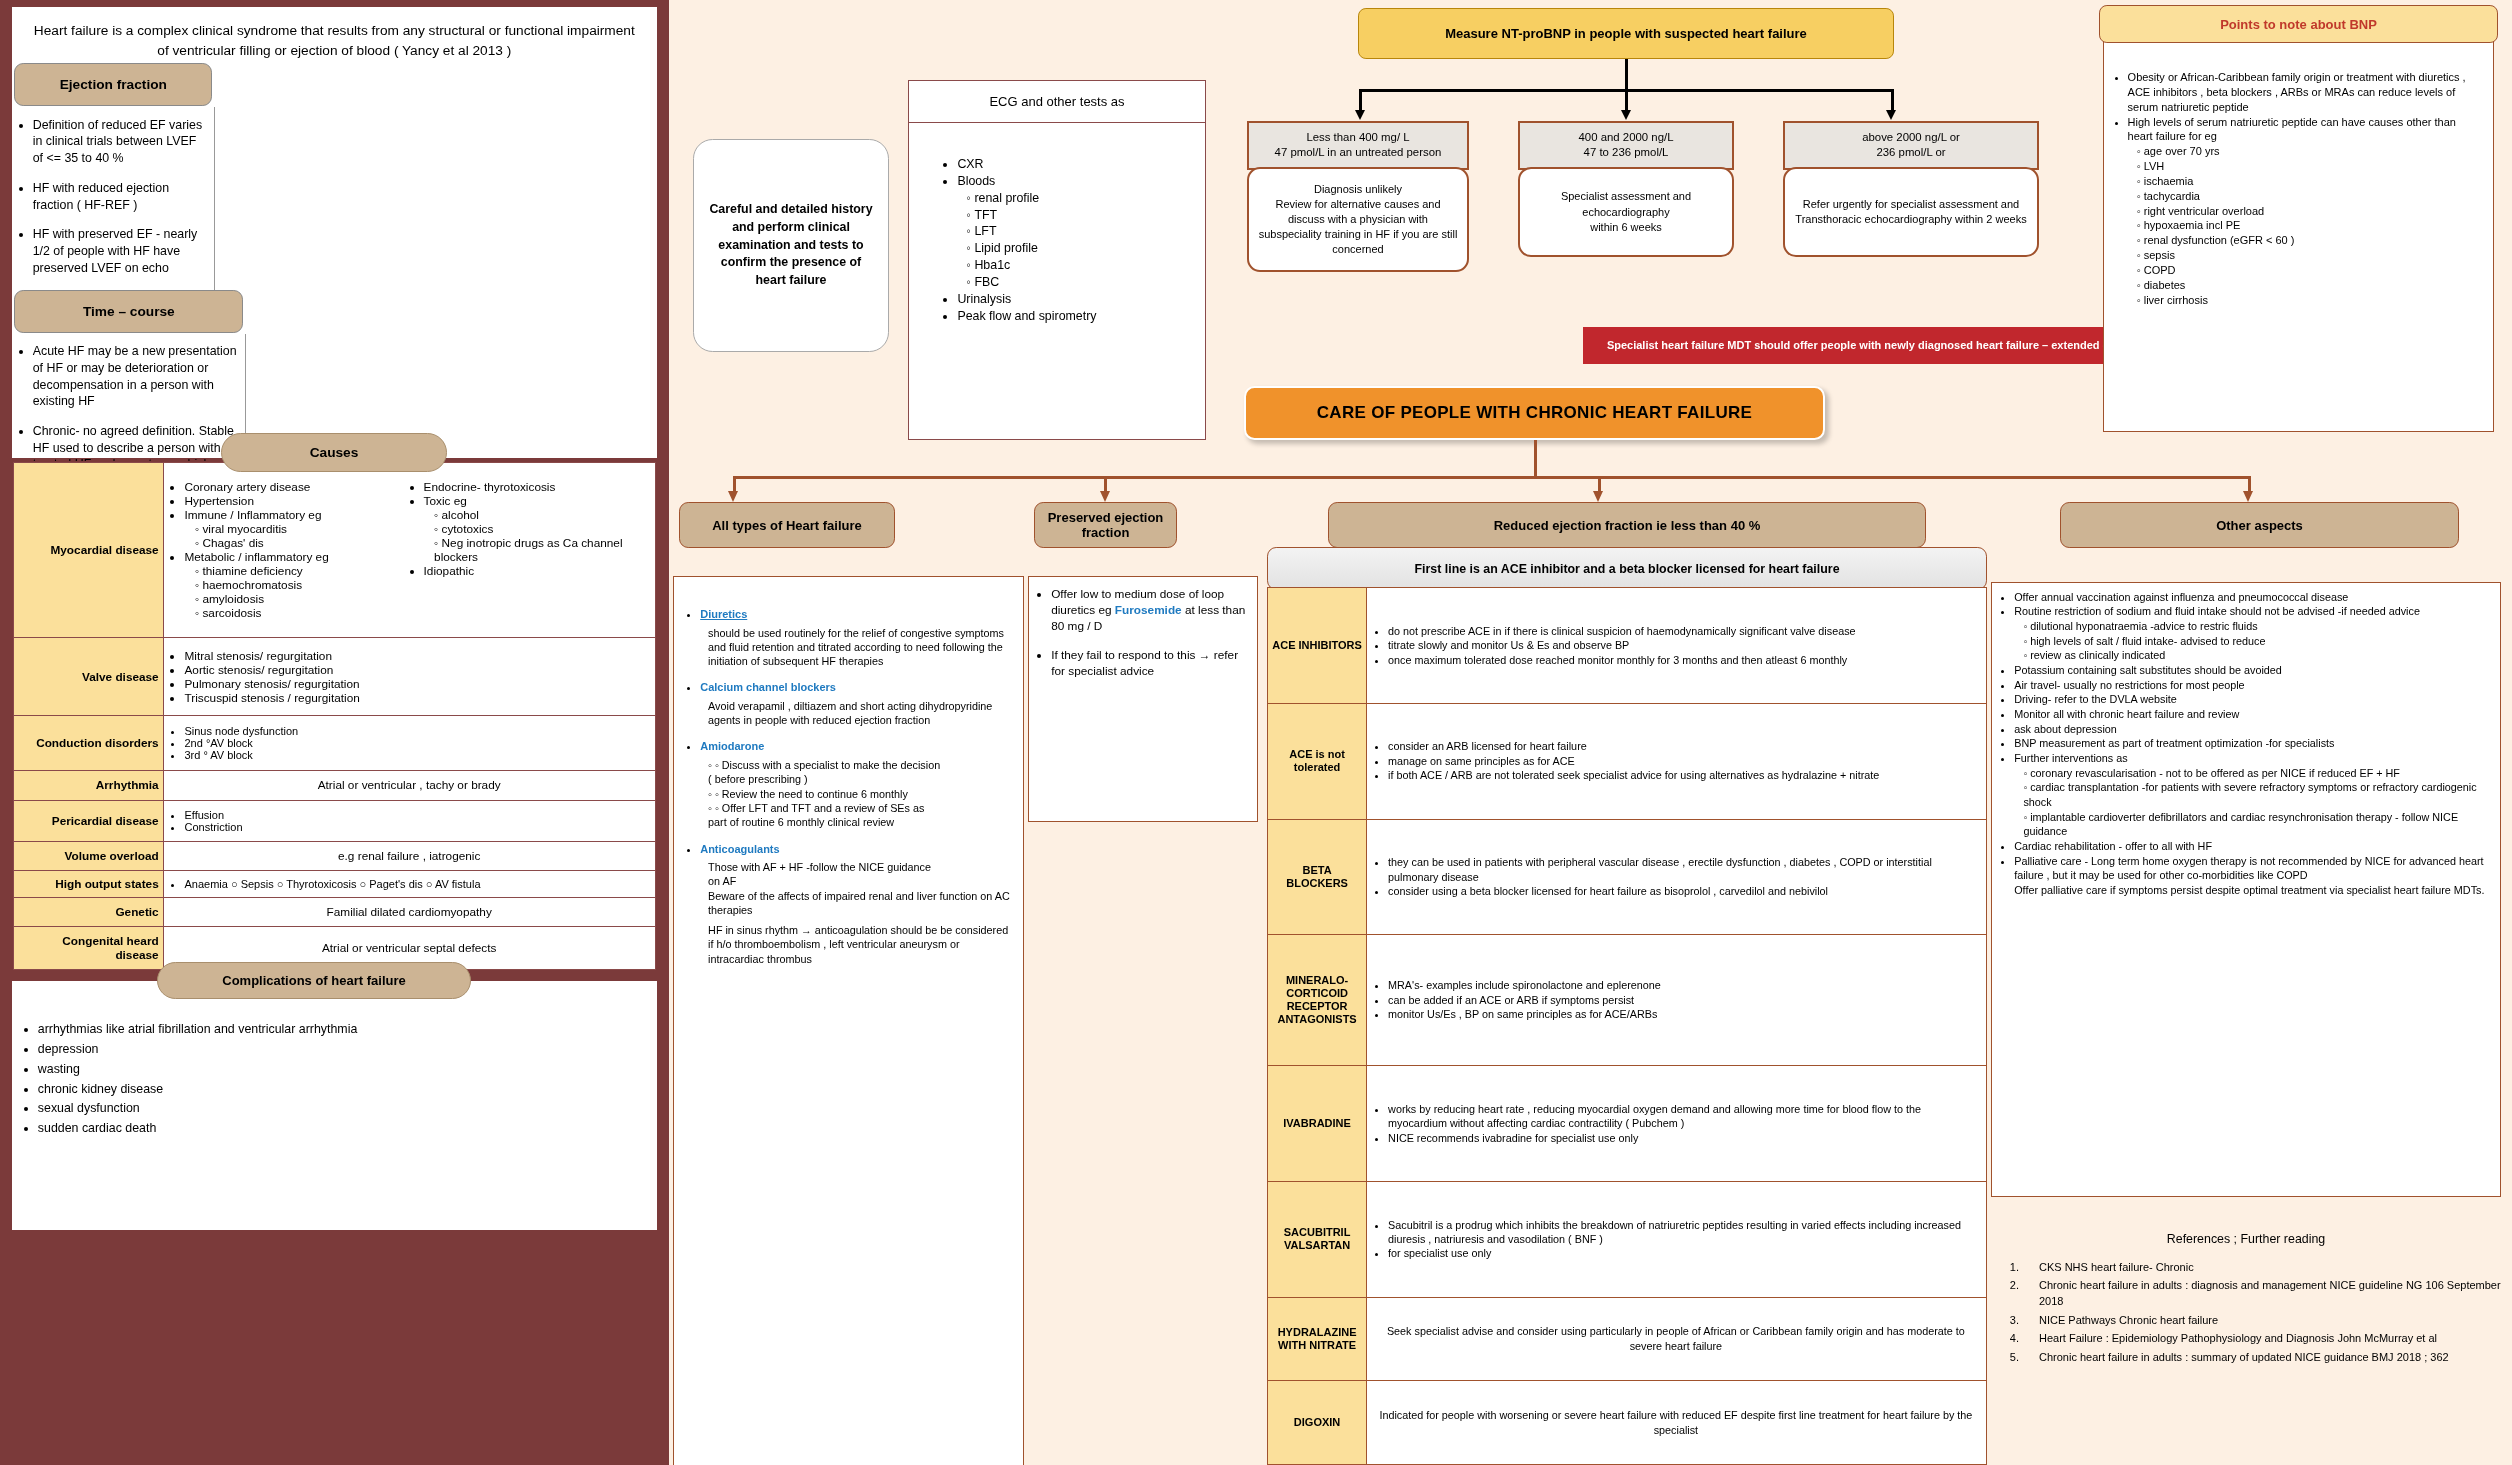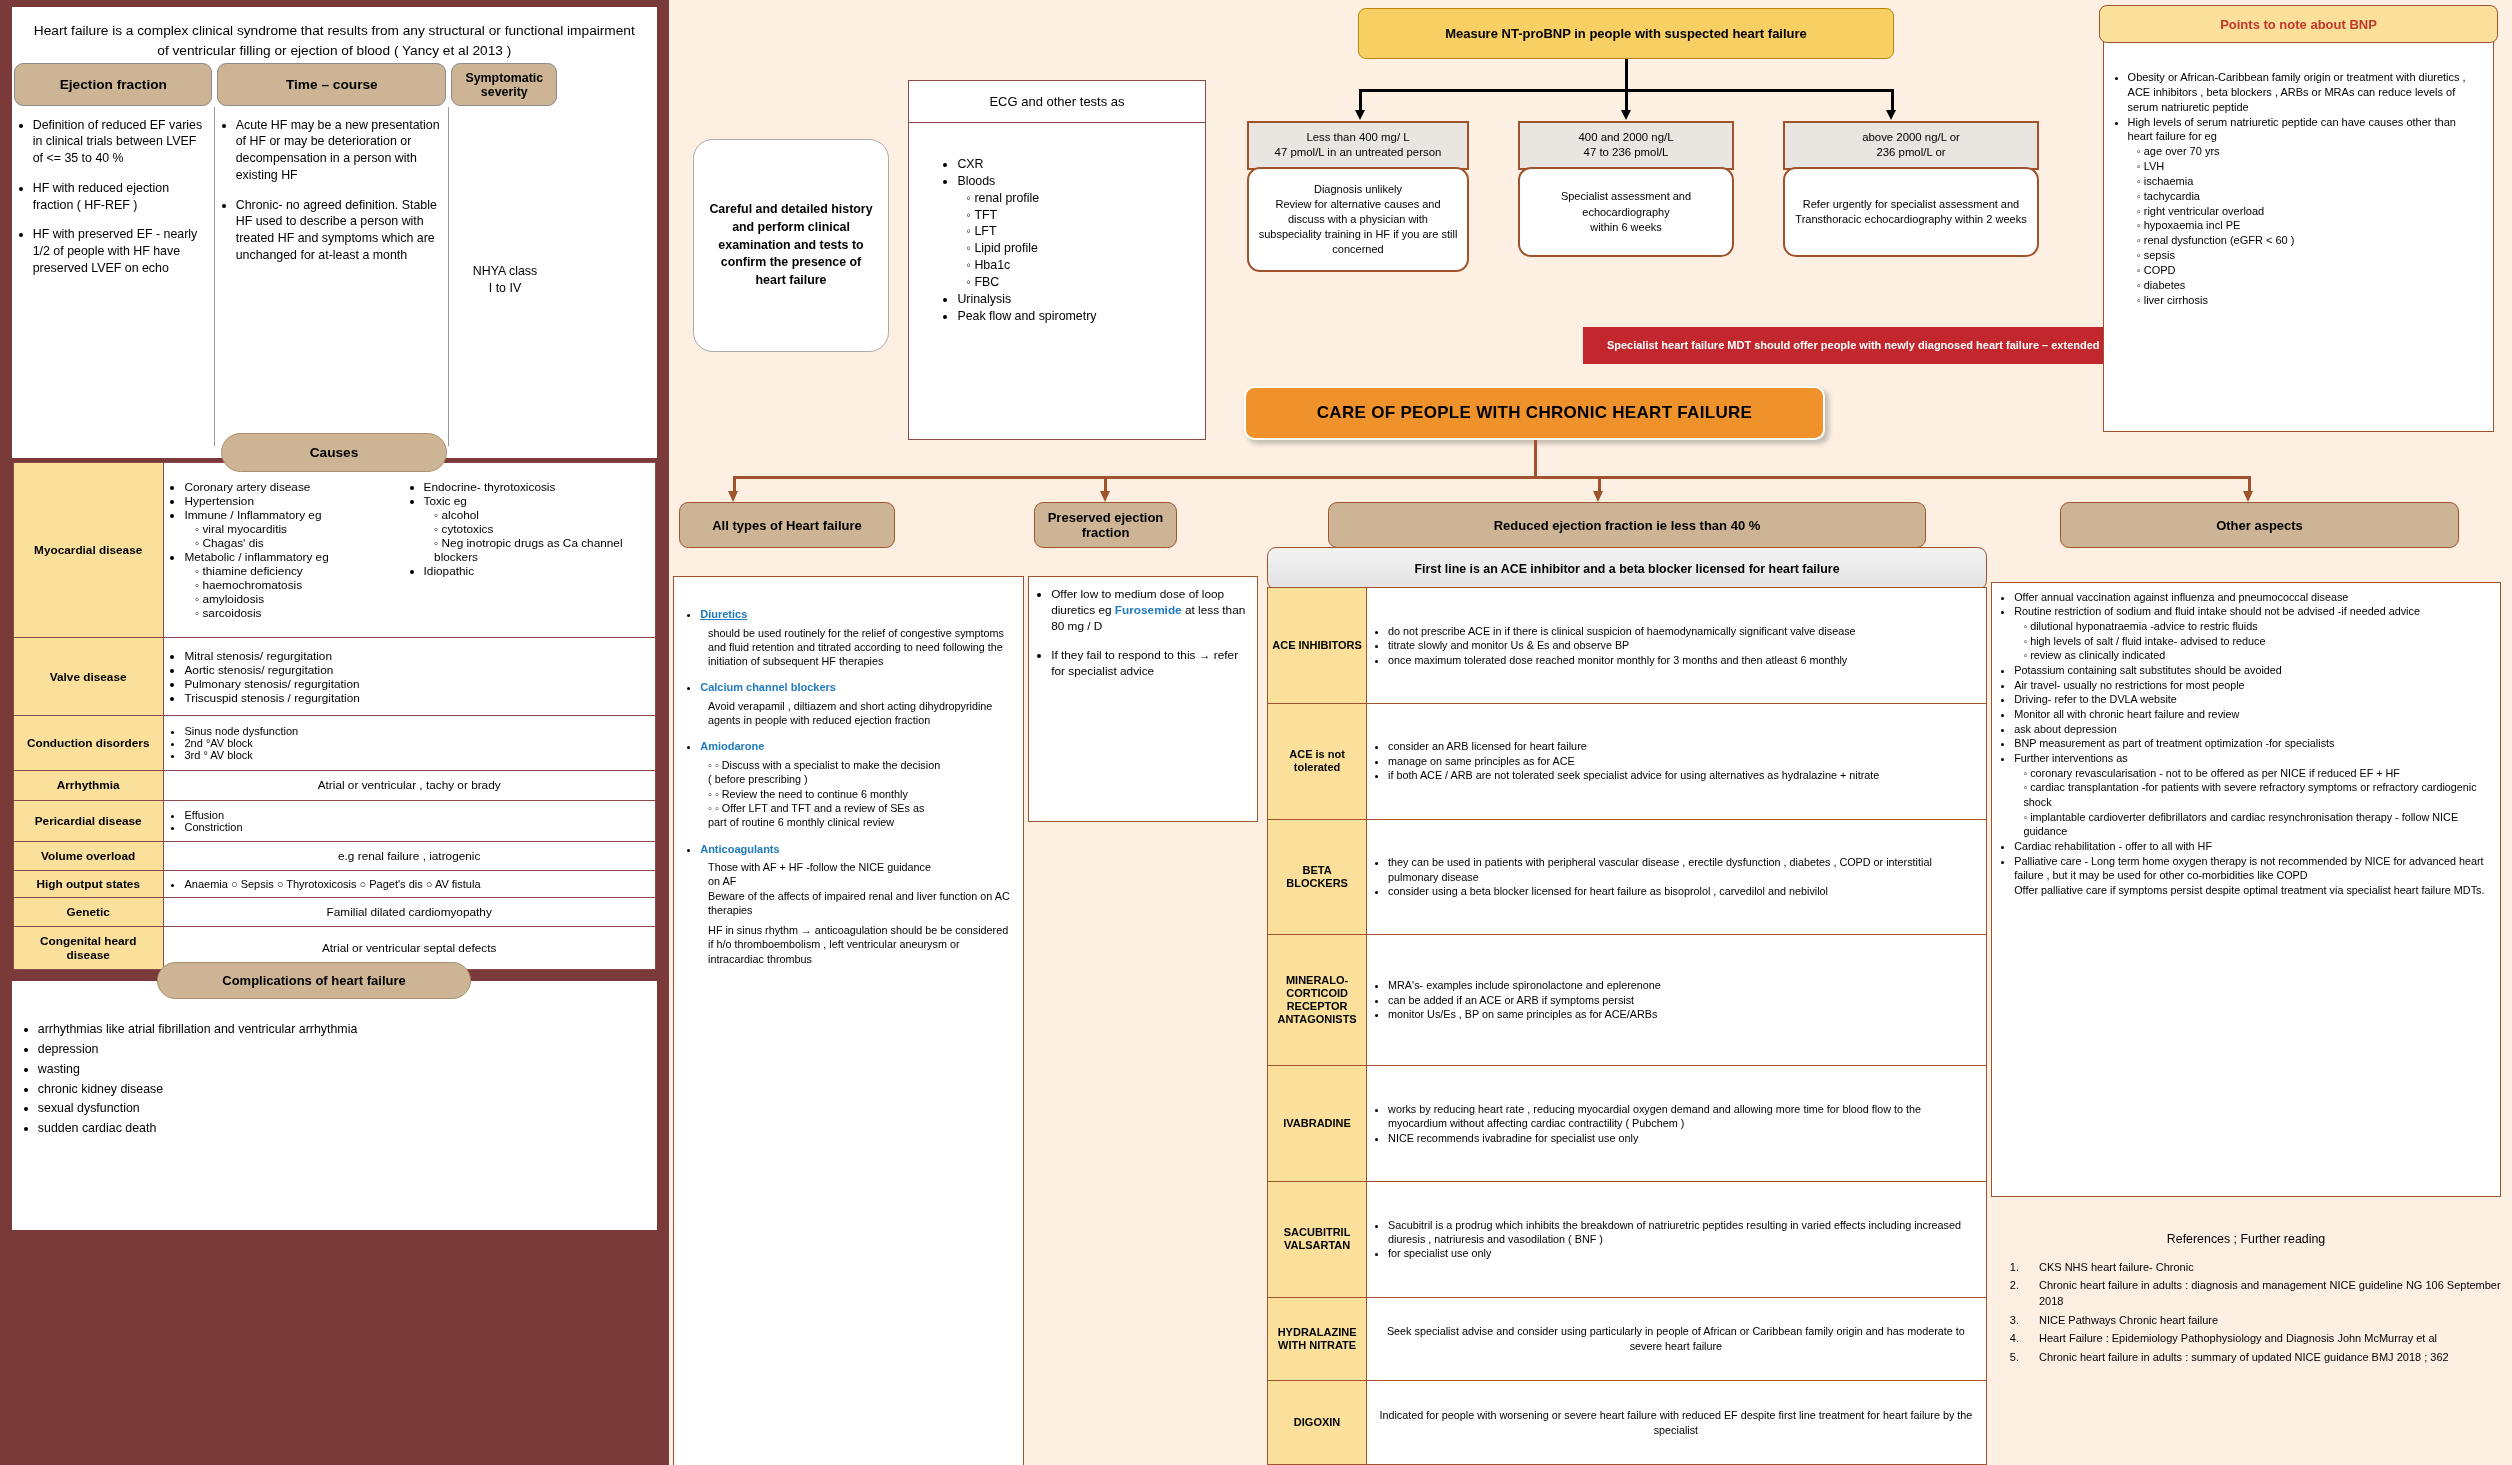--- a/index.html
+++ b/index.html
@@ -14,21 +14,21 @@
 
   
   #left-panel{left:0;top:0;width:669px;height:1465px;background:#7b3a3a;}
   .white-card{background:#ffffff;}
 
   
   #definition-card{left:11.8px;top:6.5px;width:645px;height:451px;background:#fff;}
   #definition-text{
     padding:14.4px 17px 2.6px 17px;font-size:13.7px;line-height:1.45;color:#000;text-align:center;
   }
-  #ef-table{display:flex;width:100%;height:383px;}
+  #ef-table{display:flex;width:100%;height:383px;flex-direction:column;}
   .ef-col{position:relative;}
   .ef-head{
     background:#cdb494;border:0.7px solid #8a8a8a;border-radius:9.2px;
     font-weight:bold;font-size:13.7px;text-align:center;color:#000;
     display:flex;align-items:center;justify-content:center;
     height:41px;margin:0 2.6px;
   }
   .ef-body{font-size:12.4px;line-height:1.35;color:#000;padding:10.5px 6.5px 0 7.9px;}
   .ef-body ul{margin:0;padding-left:13px;}
   .ef-body li{margin-bottom:13px;}
@@ -40,21 +40,21 @@
     border:0.7px solid #a98f6d;border-radius:21px;
     display:flex;align-items:center;justify-content:center;
     font-weight:bold;font-size:13.7px;color:#000;z-index:5;
   }
 
   
   #causes-table{left:11.8px;top:461px;width:645px;height:510px;background:#fff;border:0.7px solid #7b3a3a;}
   #causes-table table{border-collapse:collapse;width:100%;height:100%;}
   #causes-table td{border:0.7px solid #8a4a4a;vertical-align:middle;font-size:11.8px;color:#000;}
   #causes-table td.lbl{
-    background:#fbe09b;font-weight:bold;text-align:center;width:141px;padding:3.9px;
+    background:#fbe09b;font-weight:bold;text-align:right;width:141px;padding:3.9px;
   }
   #causes-table td.val{padding:5.2px 6.5px;background:#fff;}
   #causes-table td.val.ctr{text-align:center;}
   #causes-table ul{margin:0;padding-left:14.4px;}
   #causes-table ul.sub{padding-left:10.5px;list-style:none;}
   #causes-table ul.sub li:before{content:"\25E6\00a0";}
   .two-col{display:flex;gap:0;}
   .two-col>div{flex:1;}
 
   

